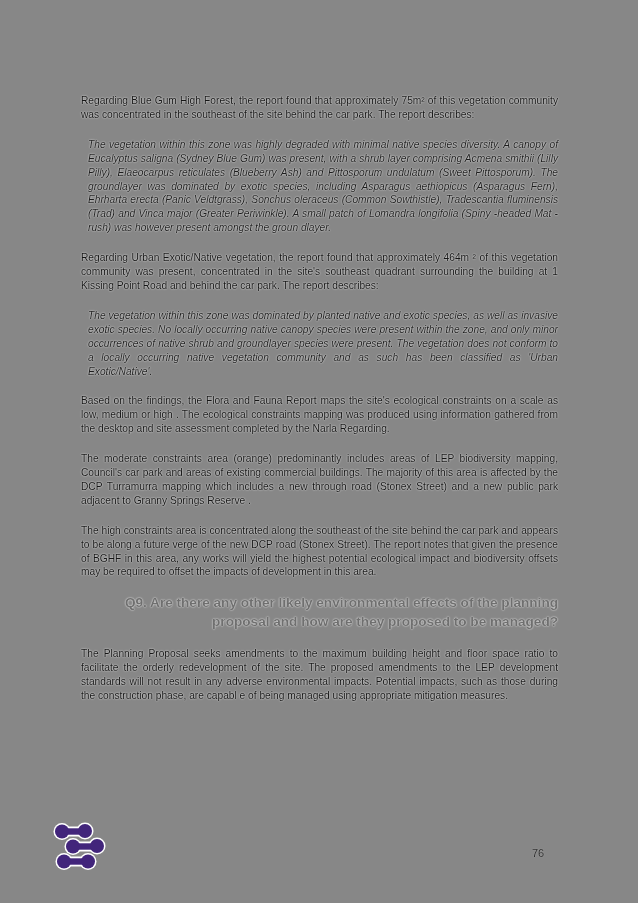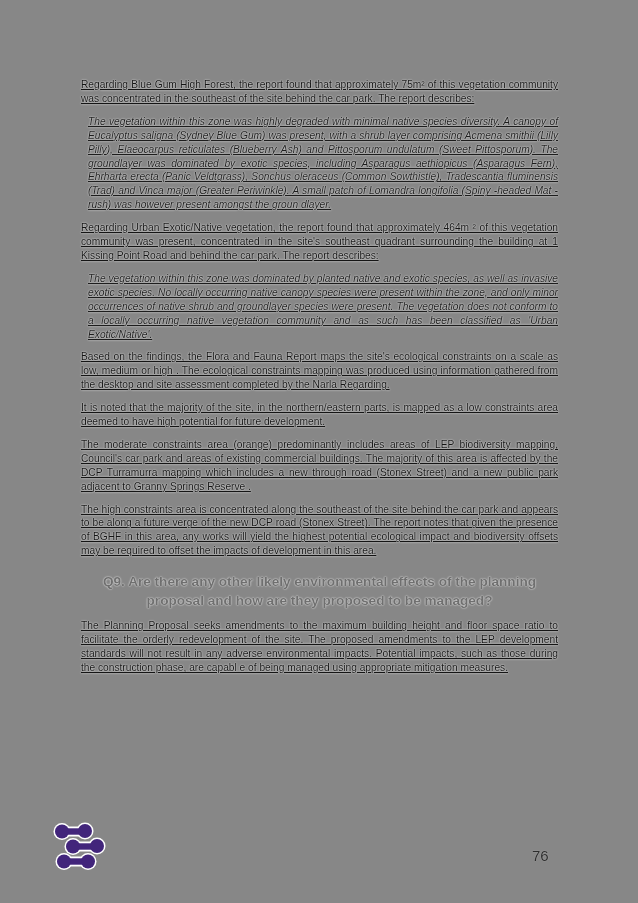--- a/index.html
+++ b/index.html
@@ -13,61 +13,59 @@
   .text-block {
     position: absolute;
     left: 81px; top: 78px;
     width: 477px;
   }
   .para {
     font-size: 10.2px;
     line-height: 13.9px;
     color: #151515;
     text-align: justify;
-    margin: 0 0 9px 0;
+    margin: 16px 0 9px 0;
     text-shadow: 0 0 2px rgba(255,255,255,0.75), 0 0 1px rgba(255,255,255,0.55);
-    text-decoration: underline;
   }
   .quote {
     font-style: italic;
     margin-left: 7px;
     color: #1d1d1d;
   }
   .heading {
     font-size: 13.6px;
     line-height: 18.5px;
     font-weight: bold;
     color: #6f6f6f;
-    text-align: center;
+    text-align: right;
     margin: 15px 0 9px 0;
     text-shadow: 0 0 2px rgba(255,255,255,0.8), 0 0 1px rgba(255,255,255,0.6);
   }
   .logo {
     position: absolute;
     left: 52px; top: 820px;
     width: 56px; height: 53px;
   }
   .page-number {
     position: absolute;
     left: 532px; top: 847px;
-    font-size: 15px;
+    font-size: 11px;
     color: #2d2d2d;
     text-shadow: 0 0 1px rgba(255,255,255,0.5);
   }
 </style>
 </head>
 <body>
 
 <div class="text-block">
   <p class="para">Regarding Blue Gum High Forest, the report found that approximately 75m² of this vegetation community was concentrated in the southeast of the site behind the car park. The report describes:</p>
   <p class="para quote">The vegetation within this zone was highly degraded with minimal native species diversity. A canopy of Eucalyptus saligna (Sydney Blue Gum) was present, with a shrub layer comprising Acmena smithii (Lilly Pilly), Elaeocarpus reticulates (Blueberry Ash) and Pittosporum undulatum (Sweet Pittosporum). The groundlayer was dominated by exotic species, including Asparagus aethiopicus (Asparagus Fern), Ehrharta erecta (Panic Veldtgrass), Sonchus oleraceus (Common Sowthistle), Tradescantia fluminensis (Trad) and Vinca major (Greater Periwinkle). A small patch of Lomandra longifolia (Spiny -headed Mat -rush) was however present amongst the groun dlayer.</p>
   <p class="para">Regarding Urban Exotic/Native vegetation, the report found that approximately 464m ² of this vegetation community was present, concentrated in the site's southeast quadrant surrounding the building at 1 Kissing Point Road and behind the car park. The report describes:</p>
   <p class="para quote">The vegetation within this zone was dominated by planted native and exotic species, as well as invasive exotic species. No locally occurring native canopy species were present within the zone, and only minor occurrences of native shrub and groundlayer species were present.  The vegetation does not conform to a locally occurring native vegetation community and as  such has been classified as 'Urban Exotic/Native'.</p>
   <p class="para">Based on the findings, the Flora and Fauna Report maps the site's ecological constraints on a scale as low, medium or high . The ecological constraints mapping was produced using information gathered from the desktop and site assessment completed by the Narla Regarding.</p>
-  <p class="para">It is noted that the majority of the site, in the northern/eastern parts, is mapped as a low constraints area deemed to have high potential for future development.</p>
   <p class="para">The moderate constraints area (orange) predominantly includes areas of LEP biodiversity mapping, Council's car park and areas of existing commercial buildings. The majority of this area is affected by the DCP Turramurra mapping  which includes a new through road (Stonex Street) and a new public park adjacent to Granny Springs Reserve .</p>
   <p class="para">The high constraints area is concentrated along the southeast of the site behind the car park and appears to be along a future verge of the new DCP road (Stonex Street). The report notes that given the presence of BGHF in this area, any works will yield the highest potential ecological impact and biodiversity offsets may be required to offset the impacts of development in this area.</p>
   <h2 class="heading">Q9. Are there any other likely environmental effects of the planning proposal and how are they proposed to be managed?</h2>
   <p class="para">The Planning Proposal seeks amendments to the maximum building height and  floor space ratio to facilitate the orderly redevelopment of the site. The proposed amendments to the LEP development standards will not result in any adverse environmental impacts. Potential impacts, such as those during the construction phase, are capabl e of being managed using appropriate mitigation measures.</p>
 </div>
 
 <svg class="logo" viewBox="0 0 56 53" xmlns="http://www.w3.org/2000/svg">
 
   <g>
     <rect x="10" y="6.5" width="23" height="10" fill="#ffffff"></rect>

